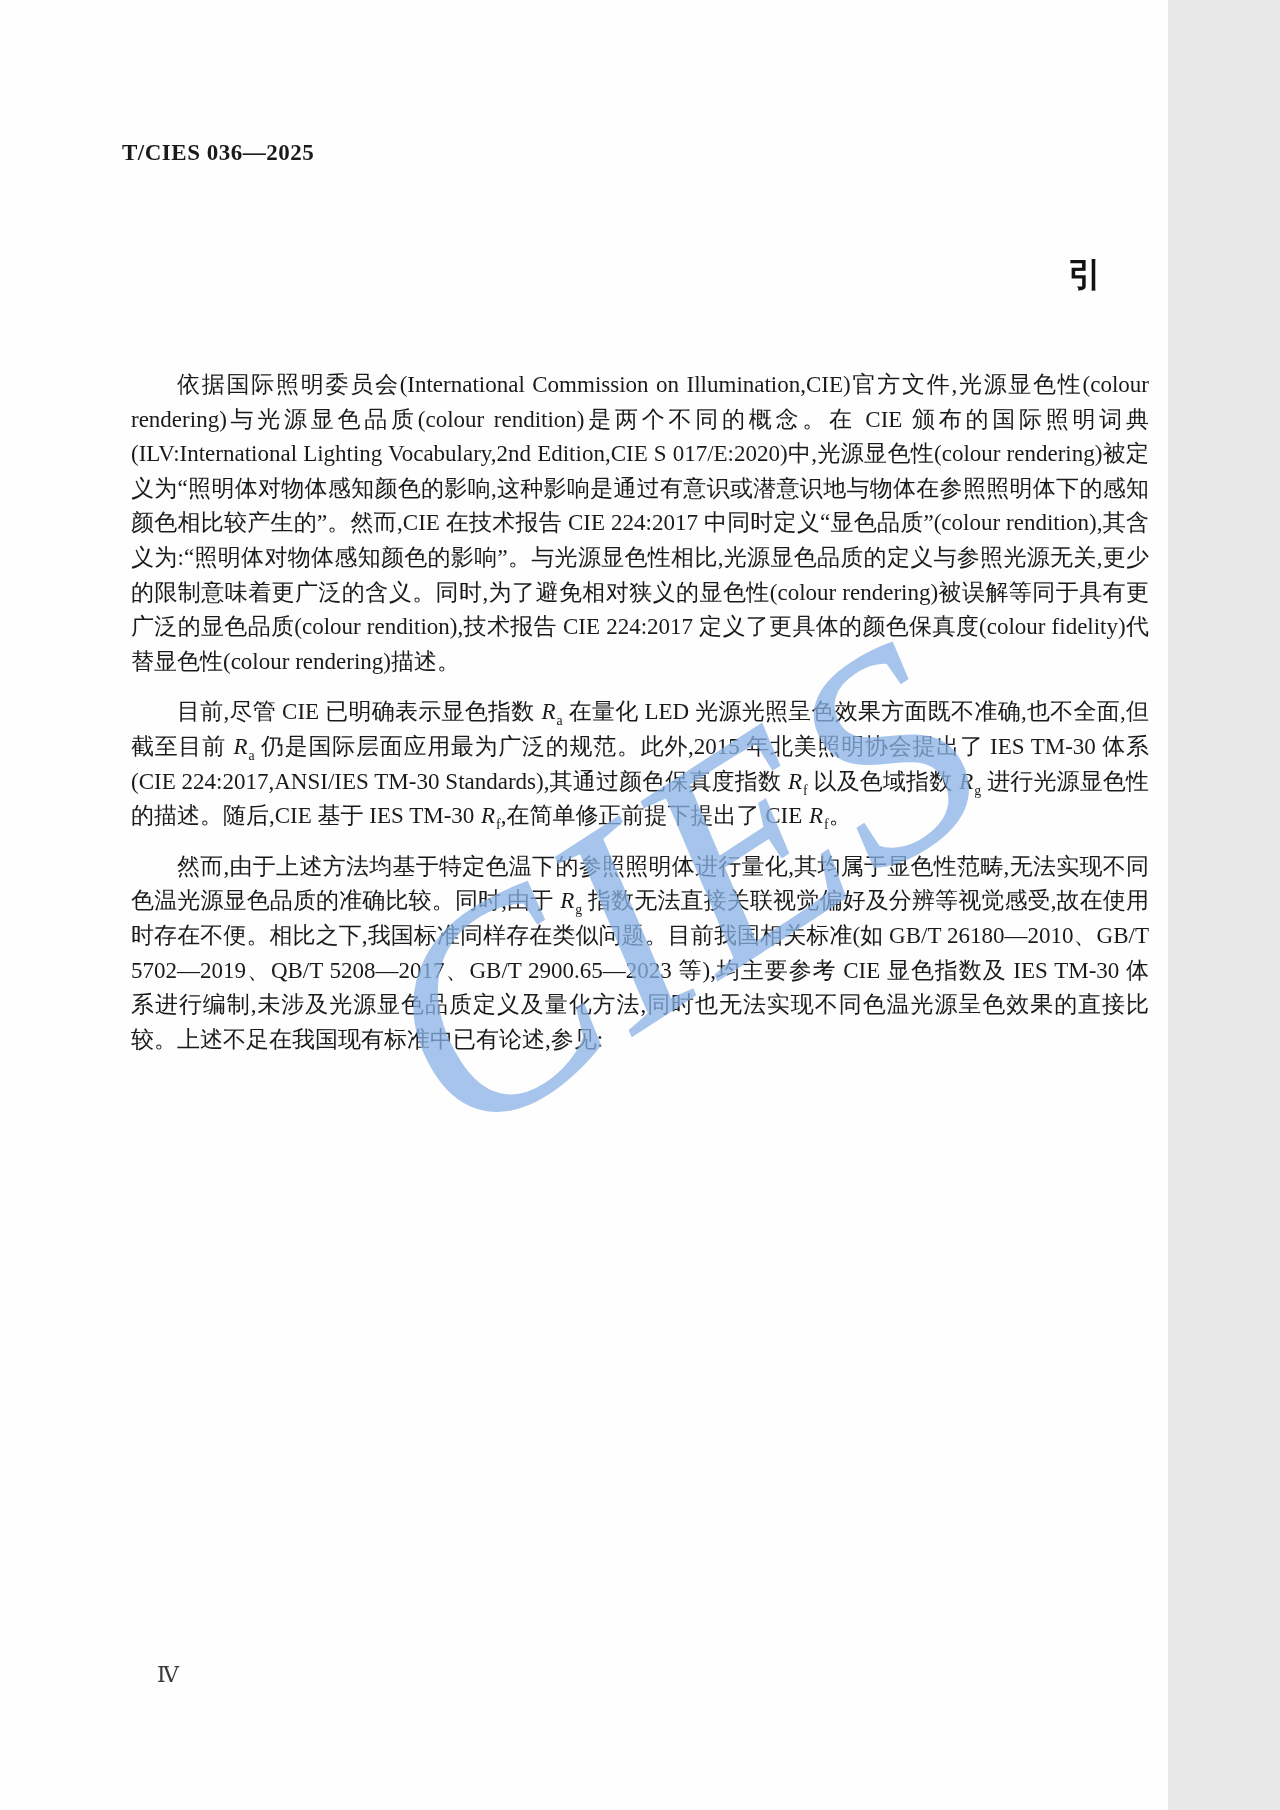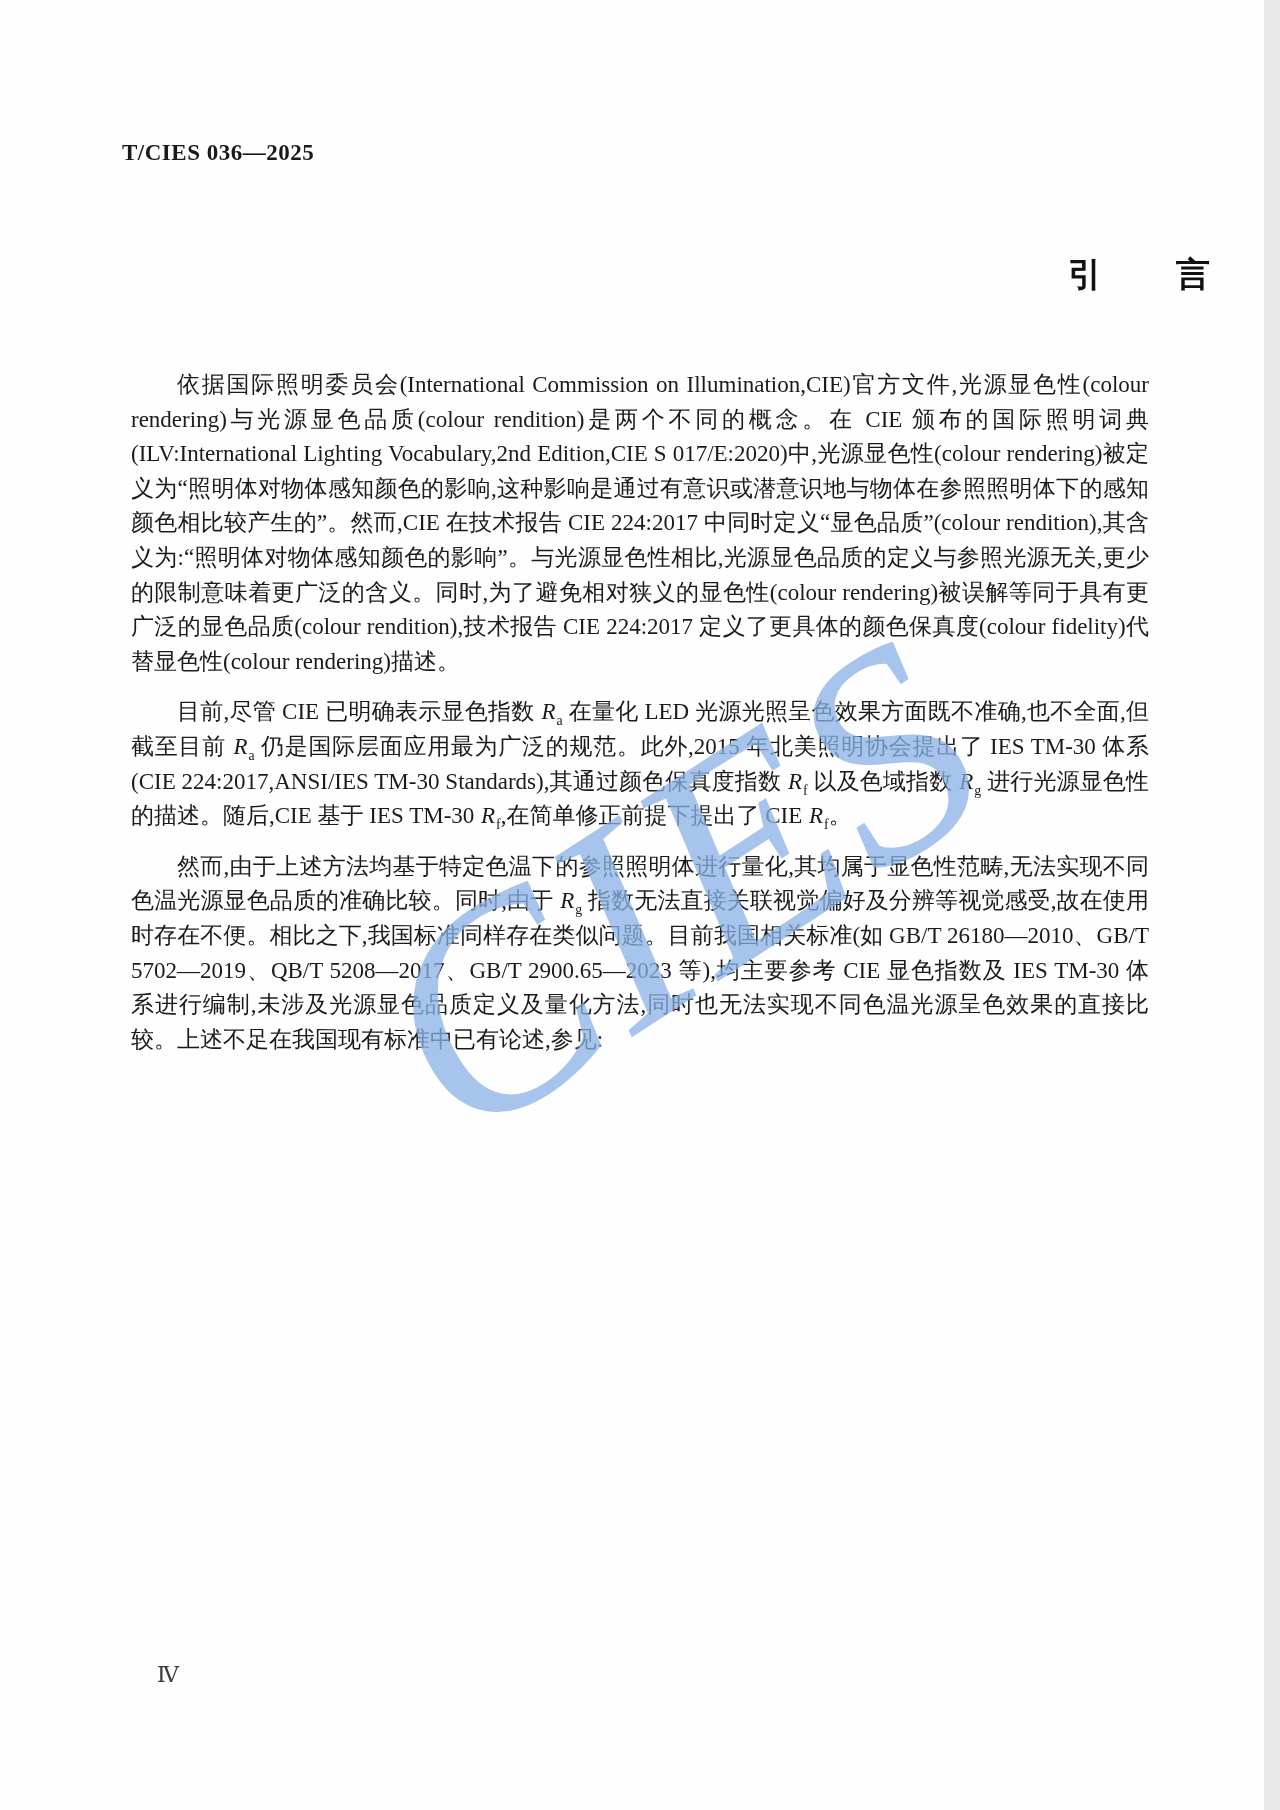--- a/index.html
+++ b/index.html
@@ -1,18 +1,18 @@
 <!DOCTYPE html>
 <html><head>
 <meta charset="utf-8">
 <style>
   html,body{margin:0;padding:0;background:#e8e8e8;}
   .page{
     position:relative;
-    width:1264px;height:1810px;
+    width:1168px;height:1810px;
     background:#fefefe;
     overflow:hidden;
     font-family:"Liberation Serif","DejaVu Serif",serif;
     color:#1a1a1a;
   }
   .doc-code{
     position:absolute;left:122px;top:140px;
     font-size:23px;font-weight:700;letter-spacing:0.5px;
     font-family:"Liberation Serif","DejaVu Serif",serif;
   }

